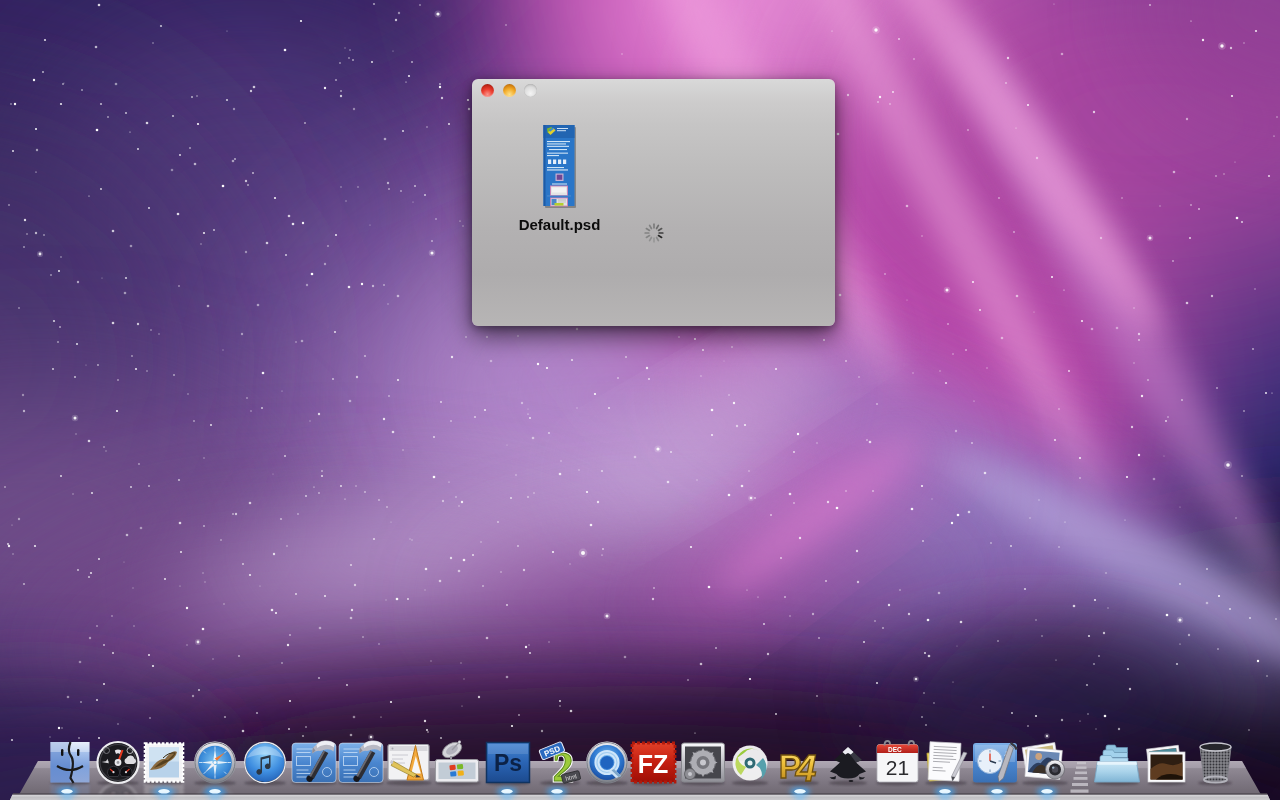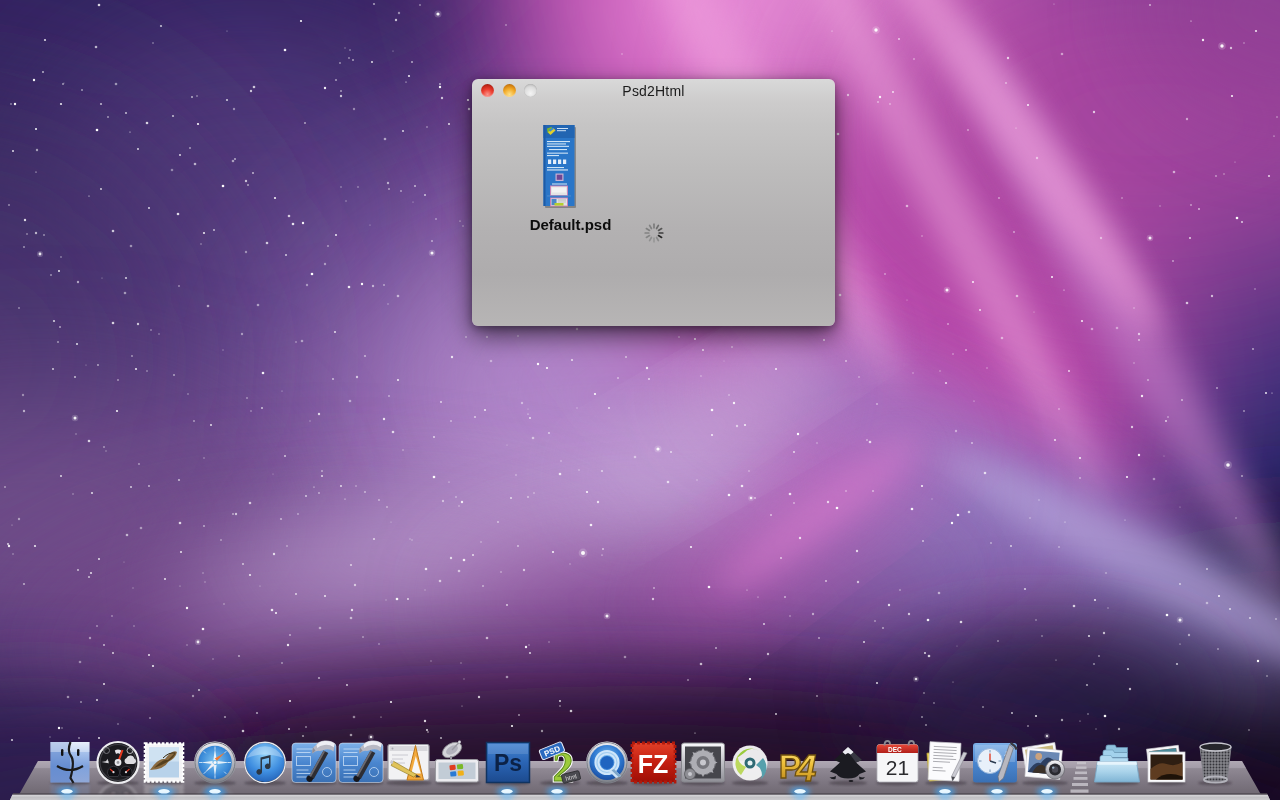--- a/index.html
+++ b/index.html
@@ -5,21 +5,21 @@
 #desk{position:relative;width:1280px;height:800px;overflow:hidden;font-family:"Liberation Sans",sans-serif}
 #bg{position:absolute;left:0;top:0}
 #win{position:absolute;left:472px;top:79px;width:363px;height:247px;border-radius:6px;
  background:linear-gradient(180deg,#d9d9d9 0px,#cdcccc 22px,#c6c5c5 45px,#bdbcbc 90px,#b3b1b2 150px,#aeacad 195px,#b7b5b5 247px);
  box-shadow:0 10px 26px rgba(0,0,0,.55), 0 2px 8px rgba(0,0,0,.35);}
 .tl{position:absolute;top:84px;width:13px;height:13px;border-radius:50%}
 #tlr{left:481px;background:radial-gradient(circle at 50% 80%,#f9948c 0%,#ee4133 40%,#c6281a 70%,#701208 100%);box-shadow:inset 0 -1px 1px rgba(255,255,255,.3)}
 #tly{left:503px;background:radial-gradient(circle at 50% 80%,#fce08a 0%,#f3ab28 45%,#d07e10 75%,#7e4606 100%);box-shadow:inset 0 -1px 1px rgba(255,255,255,.3)}
 #tlg{left:524px;background:radial-gradient(circle at 50% 72%,#f4f4f4 0%,#dcdcdc 55%,#b4b4b4 90%,#8e8e8e 100%);box-shadow:inset 0 0 1px rgba(0,0,0,.25)}
 #wtitle{position:absolute;left:472px;top:83px;width:363px;text-align:center;font-size:14px;color:#1c1c1c;letter-spacing:0.2px}
-#fname{position:absolute;left:483px;top:216px;width:175px;text-align:center;font-size:15px;font-weight:bold;color:#0c0c0c}
+#fname{position:absolute;left:472px;top:216px;width:175px;text-align:center;font-size:15px;font-weight:bold;color:#0c0c0c}
 #status{position:absolute;left:472px;top:292px;width:363px;text-align:center;font-size:14px;color:#1f1f1f}
 #thumb{position:absolute;left:542px;top:124px}
 #spin{position:absolute;left:644px;top:223px}
 #dock{position:absolute;left:0;top:730px}
 </style></head>
 <body>
 <div id="desk">
 <svg id="bg" width="1280" height="800" viewBox="0 0 1280 800">
  <defs>
   <linearGradient id="base" x1="0" y1="0" x2="0" y2="1">
@@ -789,21 +789,20 @@
 <circle cx="198" cy="642" r="3.08" fill="#fff" opacity="0.18"></circle>
 <circle cx="916" cy="679" r="1.3" fill="#fff" opacity="0.8"></circle>
 <circle cx="916" cy="679" r="2.8600000000000003" fill="#fff" opacity="0.18"></circle>
 <circle cx="1047" cy="736" r="1.2" fill="#fff" opacity="0.8"></circle>
 <circle cx="1047" cy="736" r="2.64" fill="#fff" opacity="0.18"></circle>
 </svg>
 <div id="win"></div>
 <div class="tl" id="tlr"></div>
     <div class="tl" id="tly"></div>
     <div class="tl" id="tlg"></div>
-<div id="wtitle">Psd2Html</div>
 <svg id="thumb" width="37" height="86" viewBox="0 0 37 86">
  <rect x="3" y="3" width="31" height="81" fill="rgba(40,40,40,0.35)" rx="1"></rect>
  <rect x="1.5" y="1" width="31" height="81" fill="#2a76c8"></rect>
  <rect x="1.5" y="1" width="31" height="13" fill="#2265b2"></rect>
  <rect x="1.5" y="1" width="2" height="81" fill="#1d5ba6"></rect>
  <path d="M5 4.5 l4.5 -1.5 2 3.5 -3.5 4 -2.5 -2 z" fill="#7ab52f"></path>
  <path d="M6 8 l5.5 -4 2 2.5 -5 4.5 z" fill="#e8d22a" opacity="0.95"></path>
  <path d="M7 6 l4 -2.5 1 1.2 -4 3 z" fill="#3a8ad0"></path>
  <rect x="15" y="4" width="11" height="1" fill="#cfe2f4"></rect>
  <rect x="15" y="6.2" width="9" height="1" fill="#cfe2f4"></rect>

